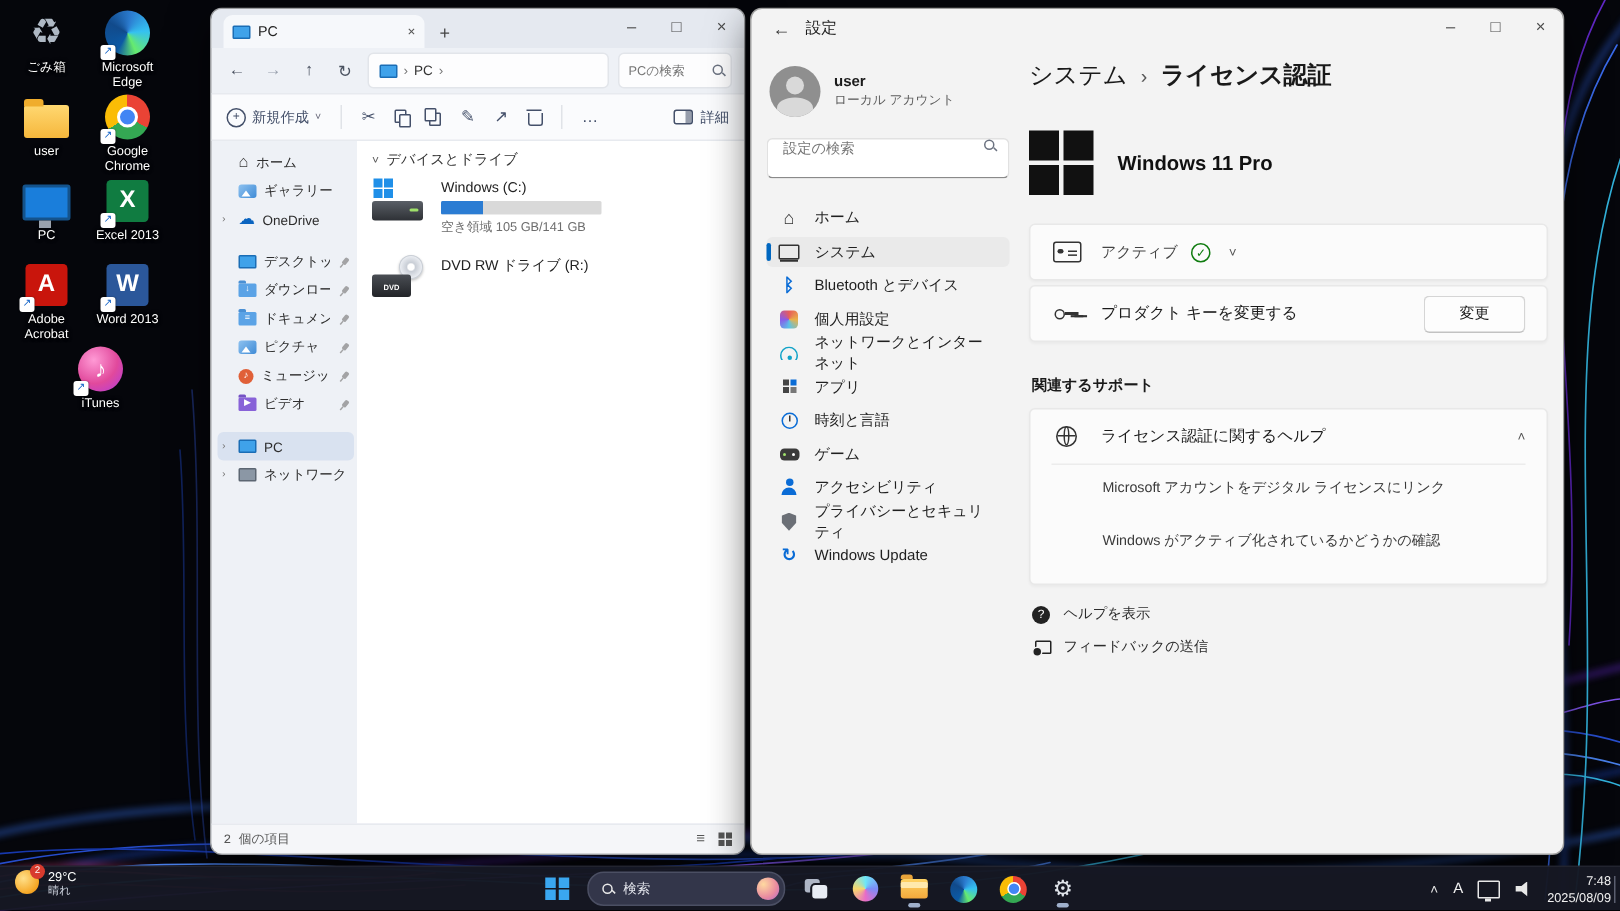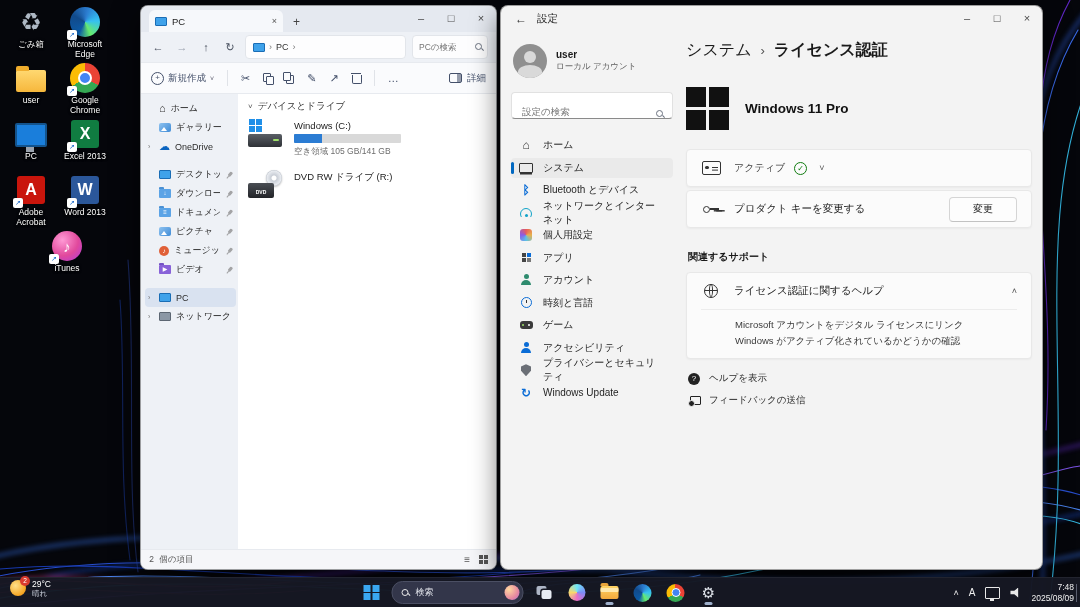--- a/index.html
+++ b/index.html
@@ -117,21 +117,21 @@
   .st-titlebar{position:absolute;left:0;top:0;right:0;height:26px;display:flex;align-items:center;gap:10px;padding-left:14px;}
   .st-back{font-size:12px;color:#333;}
   .st-title{font-size:10.5px;color:#1b1b1b;}
   .st-left{position:absolute;left:0;top:26px;bottom:0;width:178px;padding:8px 6px 0 10px;box-sizing:border-box;}
   .acct{display:flex;align-items:center;gap:9px;margin:4px 0 14px 2px;}
   .avatar{position:relative;width:34px;height:34px;border-radius:50%;background:#8f8f8f;overflow:hidden;flex:0 0 auto;}
   .avatar::before{content:"";position:absolute;left:11px;top:7px;width:12px;height:12px;border-radius:50%;background:#d9d9d9;}
   .avatar::after{content:"";position:absolute;left:5px;top:21px;width:24px;height:14px;border-radius:50% 50% 0 0;background:#d9d9d9;}
   .acct-name{font-size:10px;font-weight:bold;color:#1b1b1b;}
   .acct-type{font-size:8.5px;color:#5d5d5d;margin-top:1px;}
-  .st-search{display:flex;align-items:flex-end;height:25px;background:#fff;border:1px solid #e1e1e1;border-bottom-color:#8a8a8a;border-radius:4px;padding:0 8px;margin-bottom:16px;}
+  .st-search{display:flex;align-items:flex-start;height:25px;background:#fff;border:1px solid #e1e1e1;border-bottom-color:#8a8a8a;border-radius:4px;padding:0 8px;margin-bottom:16px;}
   .st-search input{flex:1;border:0;outline:0;font-size:9.5px;color:#333;background:transparent;font-family:inherit;}
   .st-nav{display:flex;flex-direction:column;gap:2px;}
   .nav-row{position:relative;display:flex;align-items:center;gap:10px;height:20.5px;border-radius:4px;padding:0 8px;font-size:10px;color:#1f1f1f;}
   .nav-row.sel{background:#eaeaea;}
   .nav-row.sel::before{content:"";position:absolute;left:0;top:4px;width:3px;height:12px;border-radius:2px;background:#0067c0;}
   .nic{width:14px;height:14px;display:flex;align-items:center;justify-content:center;flex:0 0 auto;}
   .nic-home{font-size:12px;color:#333;}
   .nic-laptop{width:12px;height:8px;border:1.4px solid #333;border-radius:1px;box-shadow:0 2.5px 0 -1px #333;}
   .nic-bt{font-size:12px;color:#0a6cd6;font-weight:bold;}
   .nic-wifi{position:relative;width:12px;height:9px;overflow:hidden;}
@@ -176,21 +176,21 @@
   .ic-globe::before{content:"";position:absolute;left:3.5px;top:-1px;width:4.5px;height:13px;border:1.1px solid #333;border-radius:50%;box-sizing:border-box;}
   .ic-globe::after{content:"";position:absolute;left:0;top:5px;width:11.5px;height:1.1px;background:#333;}
   .act-status{font-size:10px;color:#444;margin-right:9px;}
   .green-check{width:13px;height:13px;border:1.3px solid #107c10;border-radius:50%;color:#107c10;font-size:8px;
     display:flex;align-items:center;justify-content:center;margin-right:12px;box-sizing:border-box;}
   .card-chev{font-size:9px;color:#555;}
   .st-btn{min-width:66px;height:23px;background:#fdfdfd;border:1px solid #d5d5d5;border-bottom-color:#c2c2c2;border-radius:4px;
     font-size:10px;color:#1a1a1a;display:flex;align-items:center;justify-content:center;}
   .st-subhead{font-size:10px;font-weight:bold;color:#1a1a1a;margin:22px 0 8px 2px;}
   .help-head{display:flex;align-items:center;height:36px;}
-  .help-links{border-top:1px solid #ececec;padding:9px 0 10px 34px;display:flex;flex-direction:column;gap:3px;}
+  .help-links{border-top:1px solid #ececec;padding:9px 0 22px 34px;display:flex;flex-direction:column;gap:22px;}
   .help-link{font-size:9.5px;color:#3a3a3a;}
   .st-foot{margin-top:13px;display:flex;flex-direction:column;gap:9px;padding-left:2px;}
   .foot-row{display:flex;align-items:center;gap:9px;font-size:9.5px;color:#2c2c2c;}
   .ic-helpcircle{width:12px;height:12px;border-radius:50%;background:#222;color:#fff;font-size:8px;display:flex;align-items:center;justify-content:center;}
   .ic-feedback{position:relative;width:12px;height:10px;}
   .ic-feedback::before{content:"";position:absolute;left:2px;top:0;width:9px;height:7px;border:1.3px solid #222;border-radius:1px;}
   .ic-feedback::after{content:"";position:absolute;left:0;top:4px;width:5px;height:5px;border-radius:50%;background:#222;border:1px solid #f3f3f3;}
 
   
   .taskbar{position:absolute;left:0;right:0;bottom:0;height:29px;background:rgba(22,24,35,.97);
@@ -521,41 +521,35 @@
               <span class="nic-laptop"></span>
             </span>
           <span>システム</span>
         </div>
         <div class="nav-row">
           <span class="nic nic-bt">ᛒ</span>
           <span>Bluetooth とデバイス</span>
         </div>
         <div class="nav-row">
           <span class="nic">
+              <span class="nic-pers"></span>
+            </span>
+          <span>個人用設定</span>
+        </div>
+        <div class="nav-row">
+          <span class="nic">
               <span class="nic-wifi"></span>
             </span>
           <span>ネットワークとインターネット</span>
         </div>
         <div class="nav-row">
           <span class="nic">
-              <span class="nic-pers"></span>
-            </span>
-          <span>個人用設定</span>
-        </div>
-        <div class="nav-row">
-          <span class="nic">
               <span class="nic-apps"></span>
             </span>
           <span>アプリ</span>
-        </div>
-        <div class="nav-row">
-          <span class="nic">
-              <span class="nic-person"></span>
-            </span>
-          <span>アカウント</span>
         </div>
         <div class="nav-row">
           <span class="nic">
               <span class="nic-clock"></span>
             </span>
           <span>時刻と言語</span>
         </div>
         <div class="nav-row">
           <span class="nic">
               <span class="nic-game"></span>

